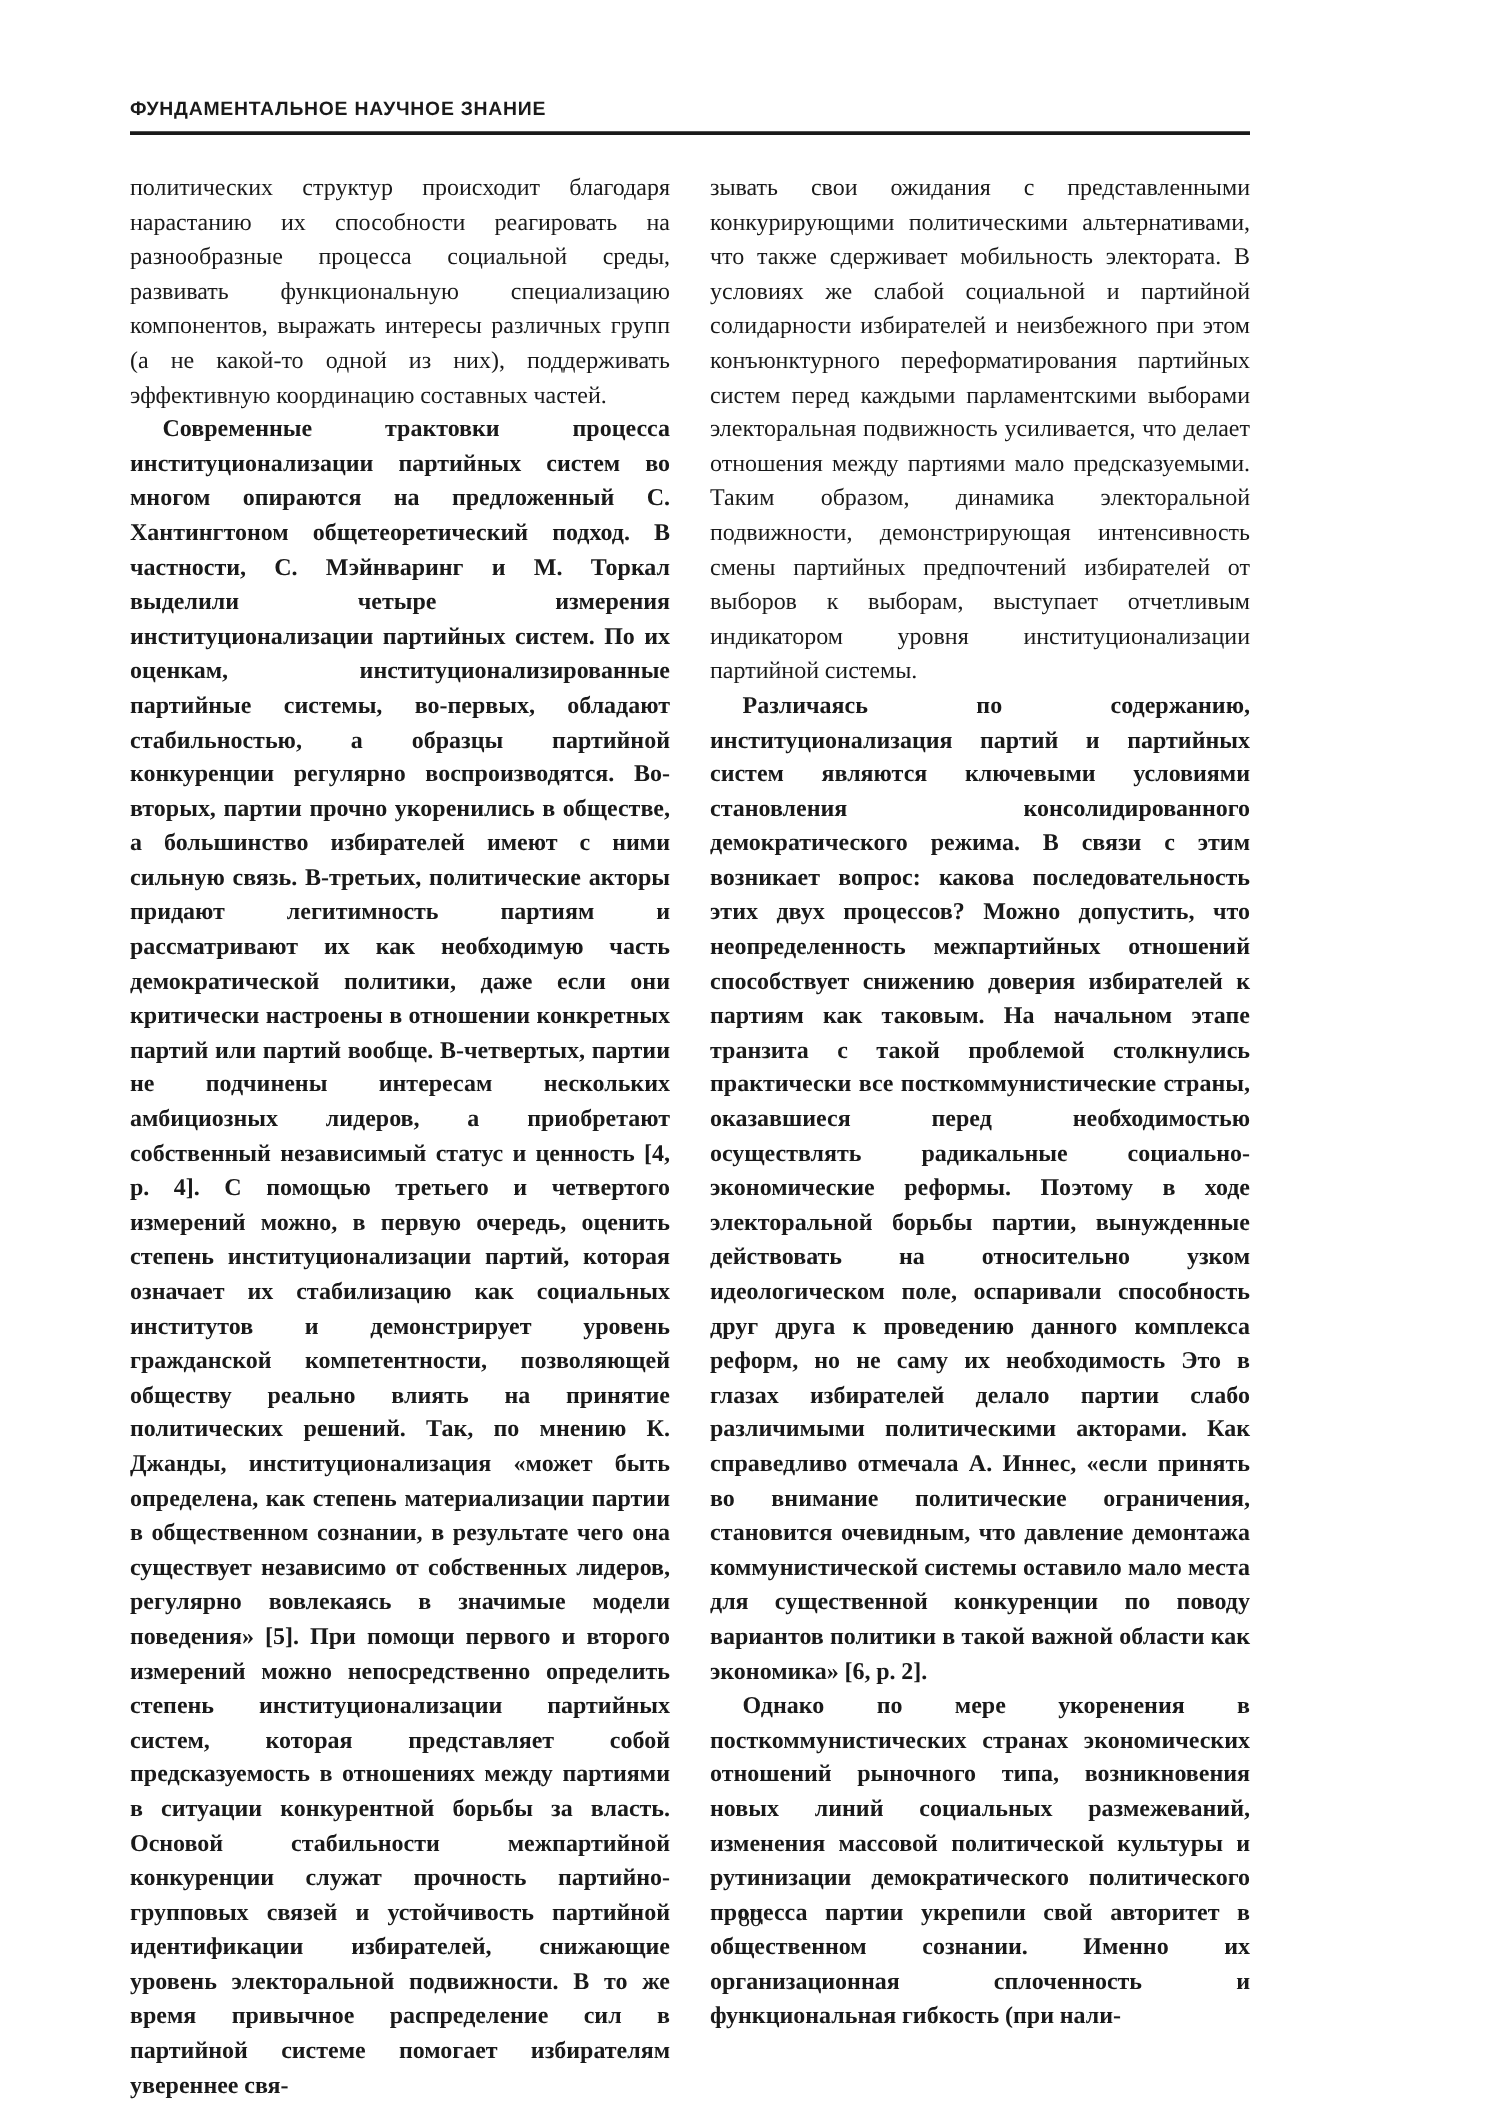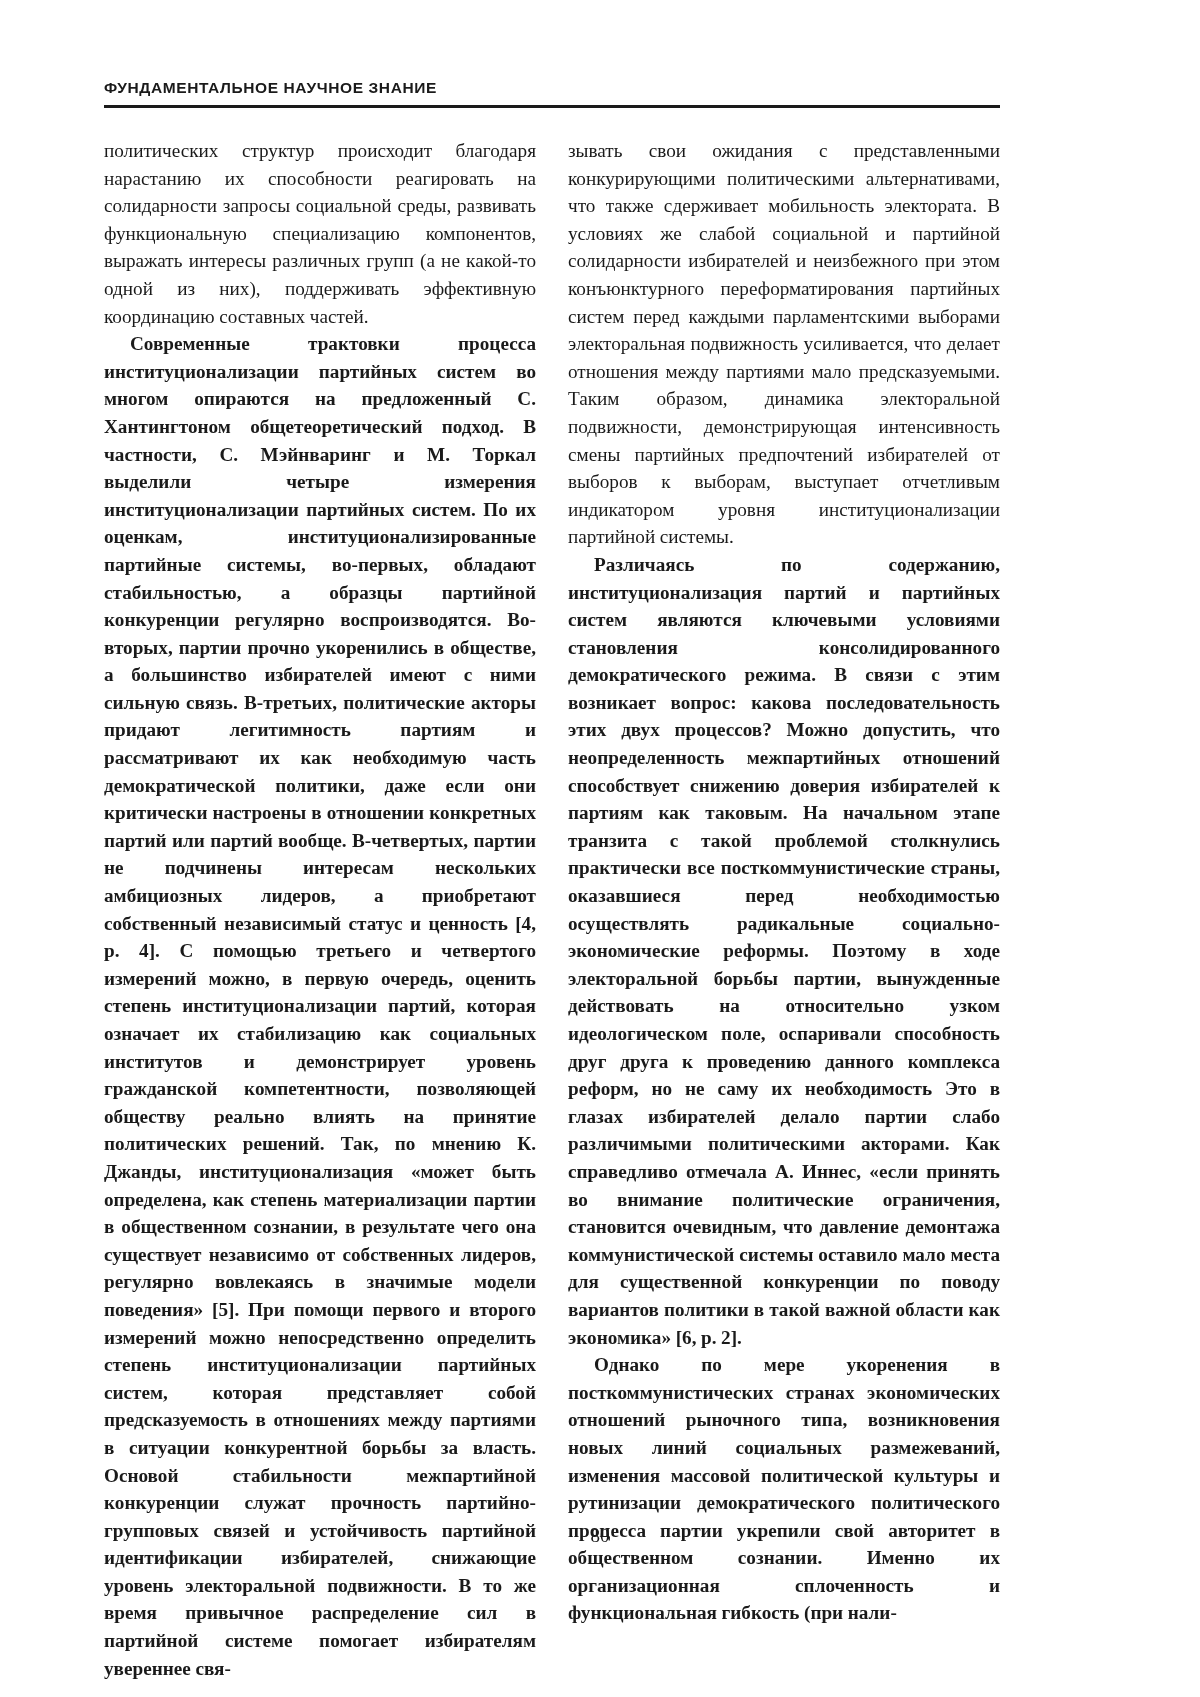--- a/index.html
+++ b/index.html
@@ -87,21 +87,21 @@
 <div class="page">
 
   <div class="header">
     <div class="header-title">ФУНДАМЕНТАЛЬНОЕ НАУЧНОЕ ЗНАНИЕ</div>
     <div class="header-rule"></div>
   </div>
 
   <div class="columns">
 
     <div class="col">
-      <p>политических структур происходит благодаря нарастанию их способности реагировать на солидарности запросы социальной среды, развивать функциональную специализацию компонентов, выражать интересы различных групп (а не какой-то одной из них), поддерживать эффективную координацию составных частей.</p>
+      <p>политических структур происходит благодаря нарастанию их способности реагировать на разнообразные процесса социальной среды, развивать функциональную специализацию компонентов, выражать интересы различных групп (а не какой-то одной из них), поддерживать эффективную координацию составных частей.</p>
       <p class="indent">Современные трактовки процесса институционализации партийных систем во многом опираются на предложенный С. Хантингтоном общетеоретический подход. В частности, С. Мэйнваринг и М. Торкал выделили четыре измерения институционализации партийных систем. По их оценкам, институционализированные партийные системы, во-первых, обладают стабильностью, а образцы партийной конкуренции регулярно воспроизводятся. Во-вторых, партии прочно укоренились в обществе, а большинство избирателей имеют с ними сильную связь. В-третьих, политические акторы придают легитимность партиям и рассматривают их как необходимую часть демократической политики, даже если они критически настроены в отношении конкретных партий или партий вообще. В-четвертых, партии не подчинены интересам нескольких амбициозных лидеров, а приобретают собственный независимый статус и ценность [4, p. 4]. С помощью третьего и четвертого измерений можно, в первую очередь, оценить степень институционализации партий, которая означает их стабилизацию как социальных институтов и демонстрирует уровень гражданской компетентности, позволяющей обществу реально влиять на принятие политических решений. Так, по мнению К. Джанды, институционализация «может быть определена, как степень материализации партии в общественном сознании, в результате чего она существует независимо от собственных лидеров, регулярно вовлекаясь в значимые модели поведения» [5]. При помощи первого и второго измерений можно непосредственно определить степень институционализации партийных систем, которая представляет собой предсказуемость в отношениях между партиями в ситуации конкурентной борьбы за власть. Основой стабильности межпартийной конкуренции служат прочность партийно-групповых связей и устойчивость партийной идентификации избирателей, снижающие уровень электоральной подвижности. В то же время привычное распределение сил в партийной системе помогает избирателям увереннее свя-</p>
     </div>
 
     <div class="col">
       <p>зывать свои ожидания с представленными конкурирующими политическими альтернативами, что также сдерживает мобильность электората. В условиях же слабой социальной и партийной солидарности избирателей и неизбежного при этом конъюнктурного переформатирования партийных систем перед каждыми парламентскими выборами электоральная подвижность усиливается, что делает отношения между партиями мало предсказуемыми. Таким образом, динамика электоральной подвижности, демонстрирующая интенсивность смены партийных предпочтений избирателей от выборов к выборам, выступает отчетливым индикатором уровня институционализации партийной системы.</p>
       <p class="indent">Различаясь по содержанию, институционализация партий и партийных систем являются ключевыми условиями становления консолидированного демократического режима. В связи с этим возникает вопрос: какова последовательность этих двух процессов? Можно допустить, что неопределенность межпартийных отношений способствует снижению доверия избирателей к партиям как таковым. На начальном этапе транзита с такой проблемой столкнулись практически все посткоммунистические страны, оказавшиеся перед необходимостью осуществлять радикальные социально-экономические реформы. Поэтому в ходе электоральной борьбы партии, вынужденные действовать на относительно узком идеологическом поле, оспаривали способность друг друга к проведению данного комплекса реформ, но не саму их необходимость Это в глазах избирателей делало партии слабо различимыми политическими акторами. Как справедливо отмечала А. Иннес, «если принять во внимание политические ограничения, становится очевидным, что давление демонтажа коммунистической системы оставило мало места для существенной конкуренции по поводу вариантов политики в такой важной области как экономика» [6, p. 2].</p>
       <p class="indent">Однако по мере укоренения в посткоммунистических странах экономических отношений рыночного типа, возникновения новых линий социальных размежеваний, изменения массовой политической культуры и рутинизации демократического политического процесса партии укрепили свой авторитет в общественном сознании. Именно их организационная сплоченность и функциональная гибкость (при нали-</p>
     </div>
 
   </div>

